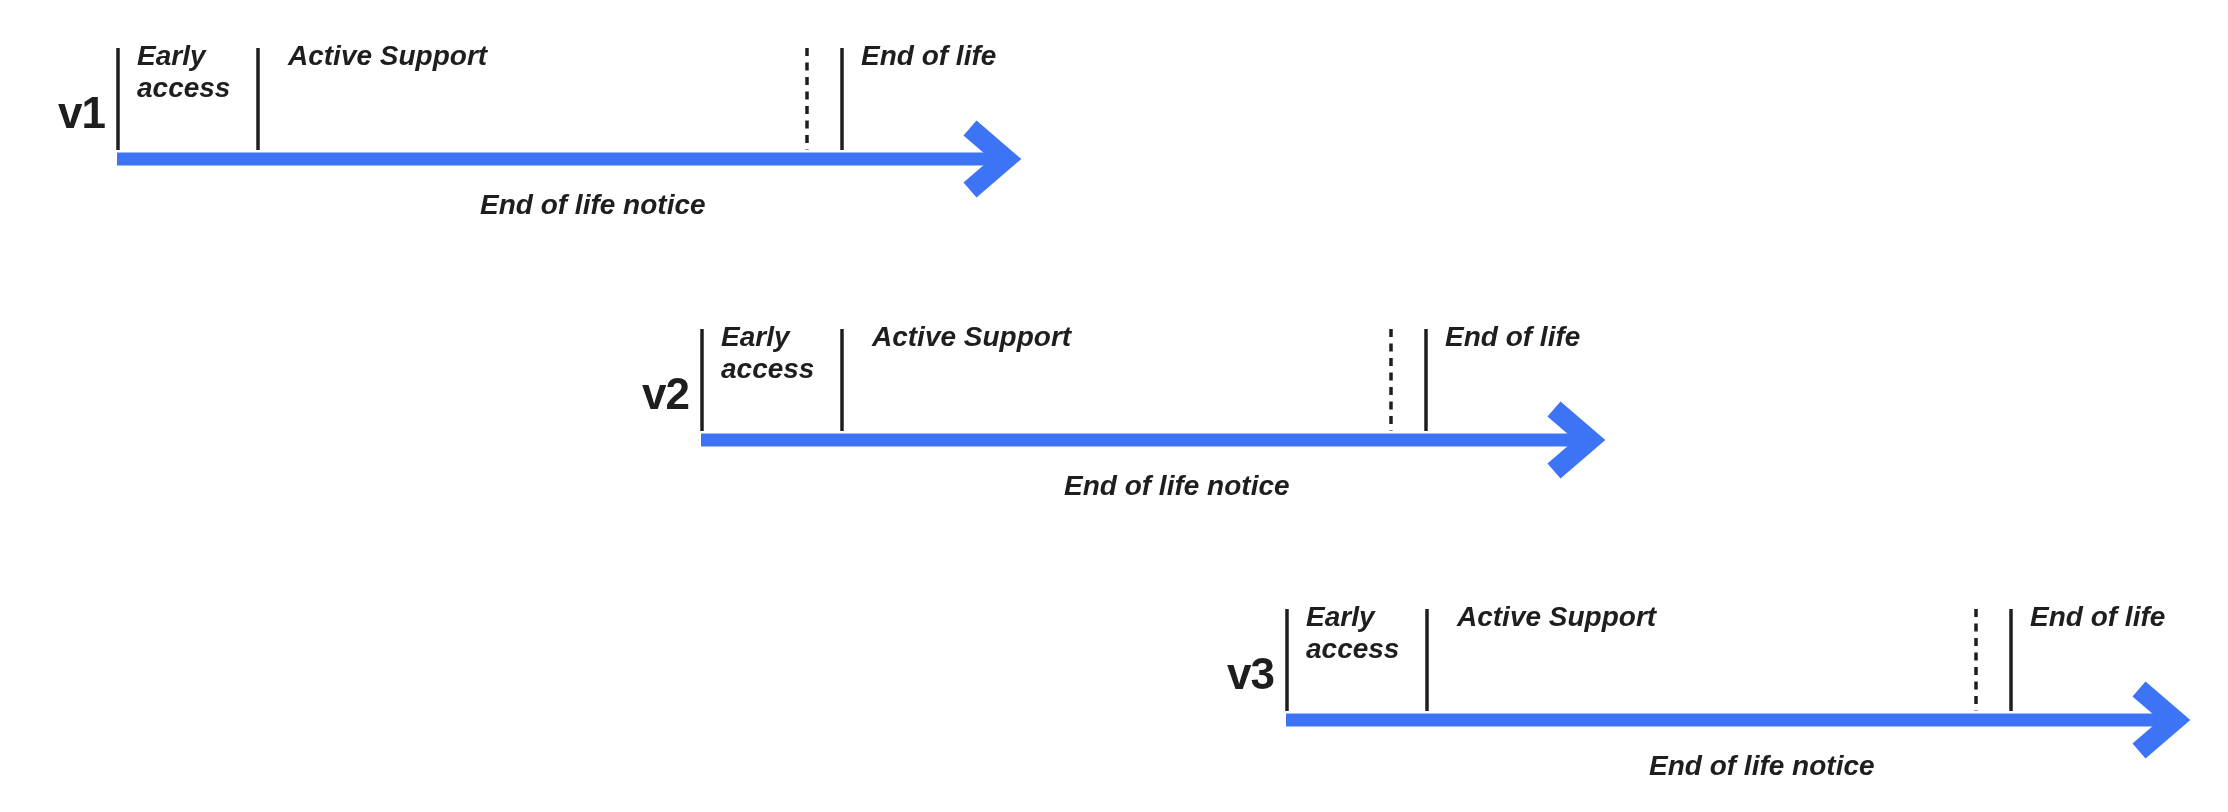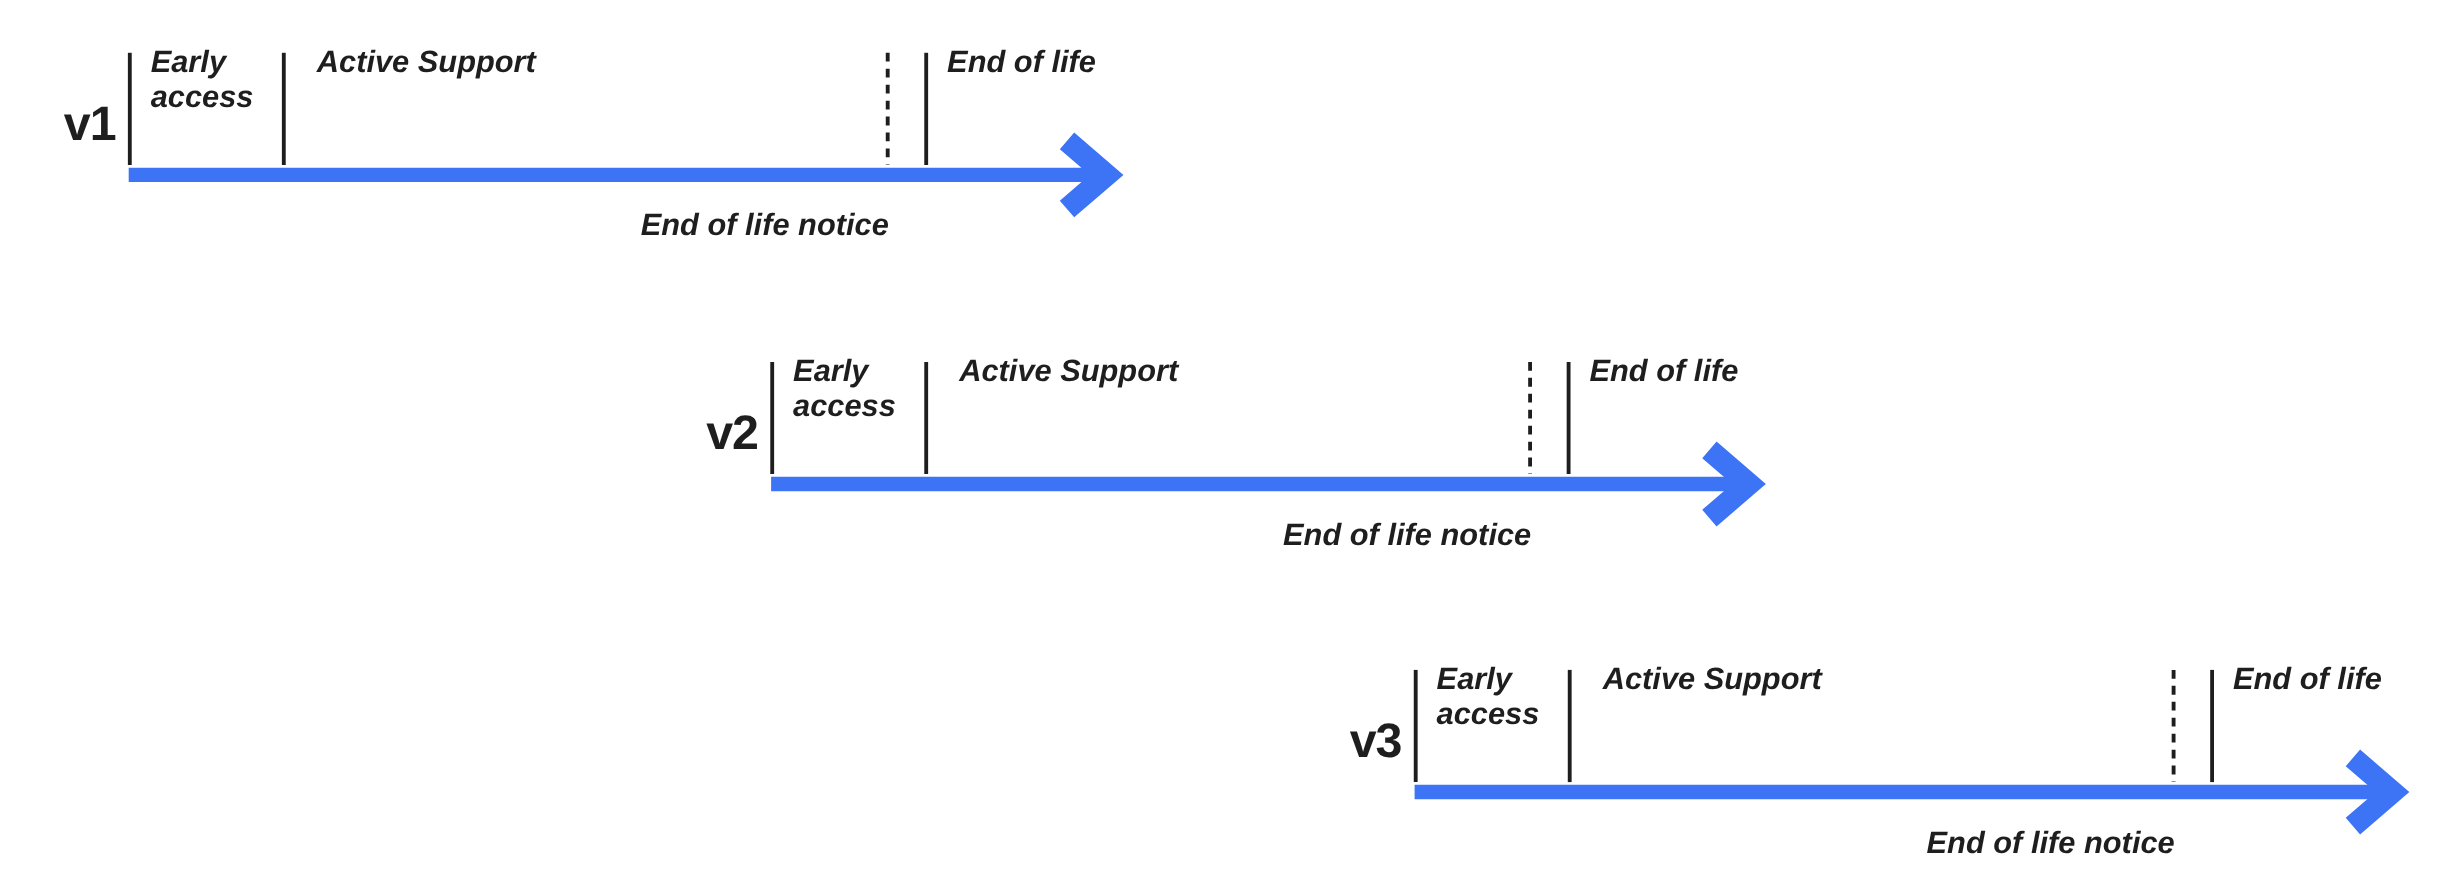--- a/index.html
+++ b/index.html
@@ -70,21 +70,21 @@
     position: absolute;
     font-size: 28px;
     font-weight: 700;
     line-height: 1.15;
     color: var(--text);
     font-style: italic;
   }
   .phase-early   { left: 137px; top: 40px; width: 112px; }
   .phase-active  { left: 288px; top: 40px; white-space: nowrap; }
   .phase-eol     { left: 861px; top: 40px; white-space: nowrap; }
-  .phase-notice  { left: 480px; top: 189px; width: 328px; text-align: right; white-space: nowrap; }
+  .phase-notice  { left: 480px; top: 189px; width: 328px; text-align: left; white-space: nowrap; }
 </style>
 </head>
 <body>
 
 <div class="canvas">
 
   <div class="timeline t1">
     <svg class="row-svg" viewBox="0 0 1060 230">
       <line class="tick" x1="118" y1="48" x2="118" y2="150"></line>
       <line class="tick" x1="258" y1="48" x2="258" y2="150"></line>

